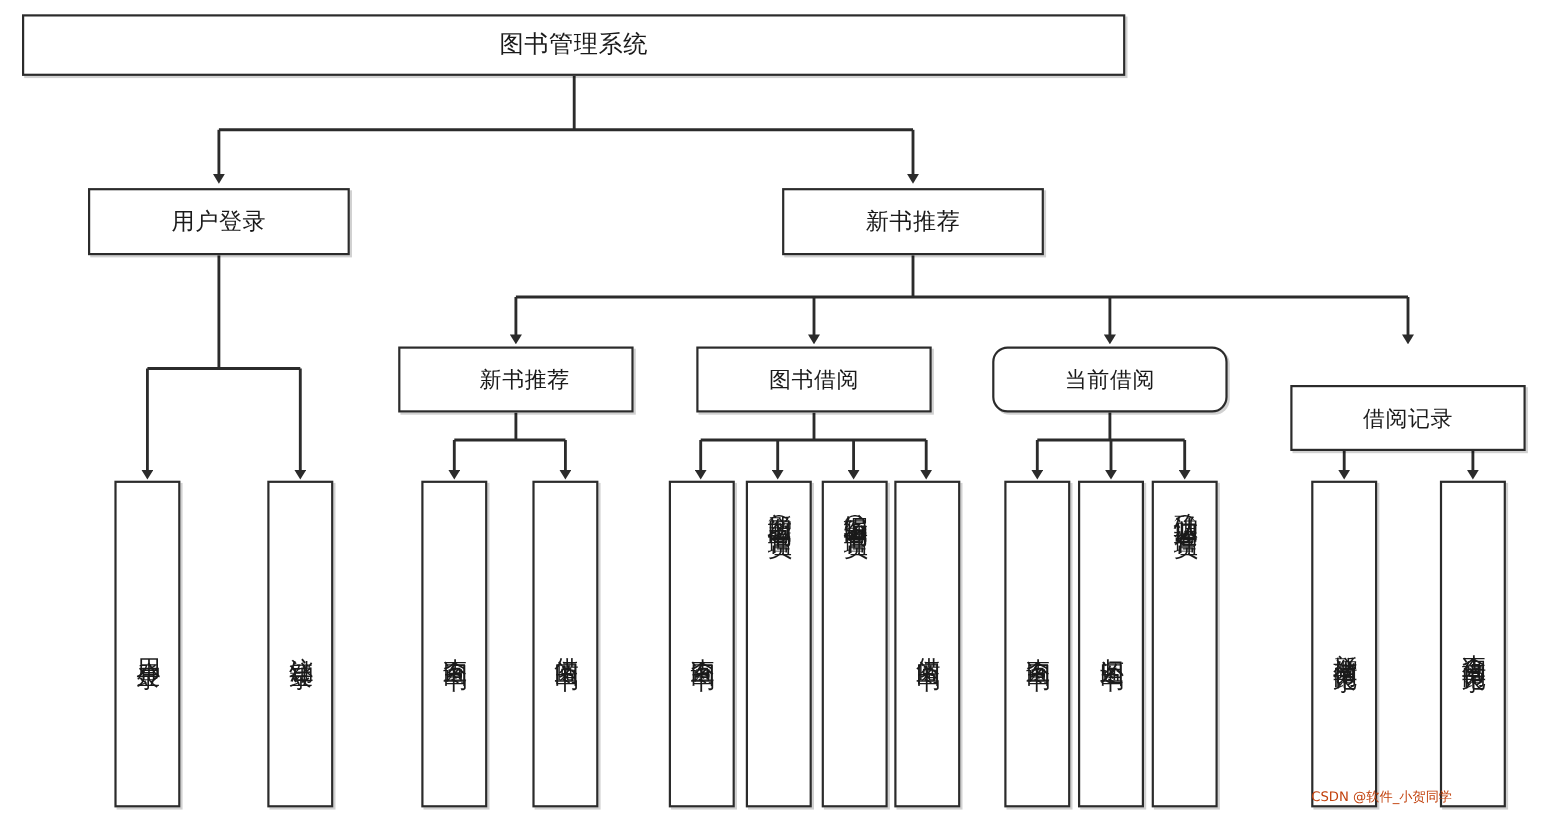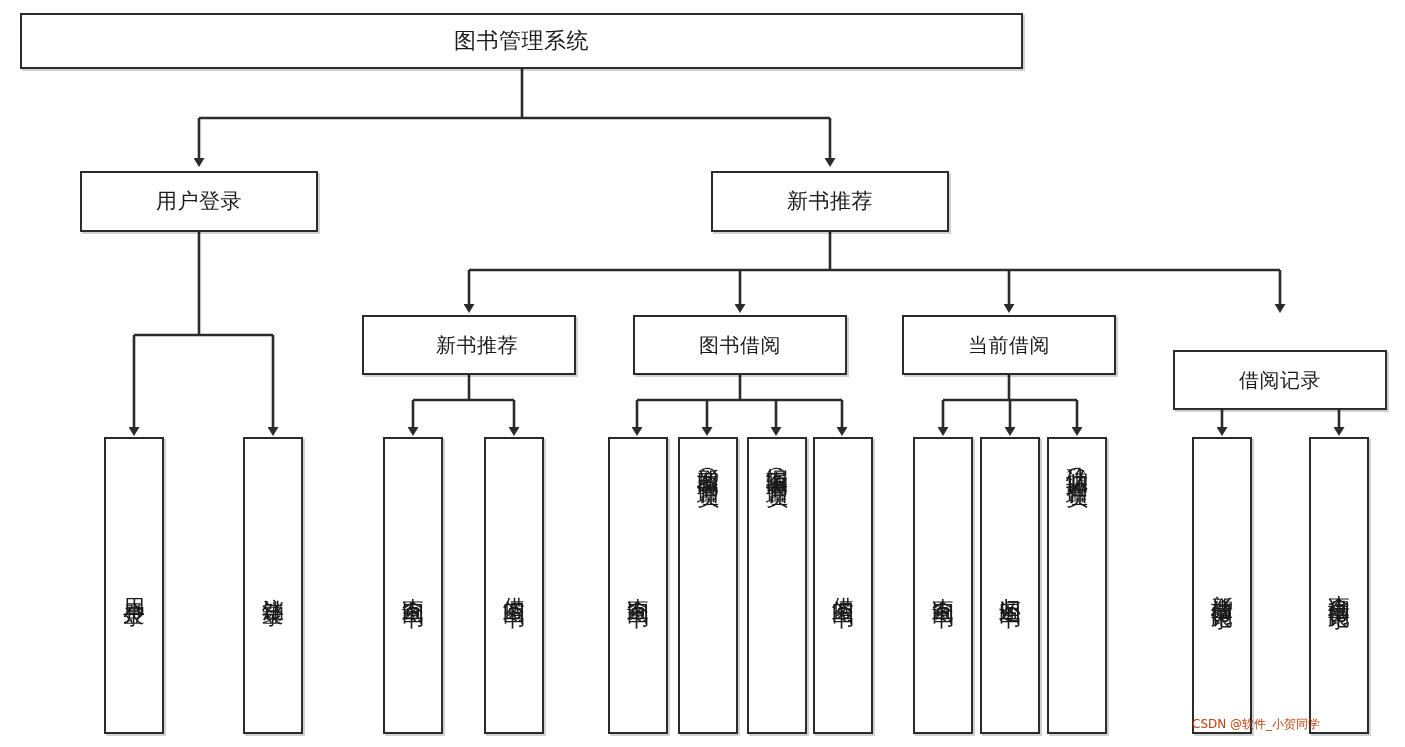--- a/index.html
+++ b/index.html
@@ -134,21 +134,21 @@
   <div class="node level2" style="left:711px; top:171px; width:238px; height:61px;">
     <span class="node-label">新书推荐</span>
   </div>
 
   <div class="node level3" style="left:362px; top:315px; width:214px; height:60px;padding-left:16px;">
     <span class="node-label">新书推荐</span>
   </div>
   <div class="node level3" style="left:633px; top:315px; width:214px; height:60px;">
     <span class="node-label">图书借阅</span>
   </div>
-  <div class="node level3" style="left:902px; top:315px; width:214px; height:60px;">
+  <div class="node level3" style="left:902px; top:315px; width:214px; height:60px;border-radius:14px;">
     <span class="node-label">当前借阅</span>
   </div>
   <div class="node level3" style="left:1173px; top:315px; width:214px; height:60px;margin-top:35px;">
     <span class="node-label">借阅记录</span>
   </div>
 
   <div class="node leaf align-center" style="left:104px; top:437px; width:60px; height:297px;">
     <span class="node-label">用户登录</span>
   </div>
   <div class="node leaf align-center" style="left:243px; top:437px; width:60px; height:297px;">

